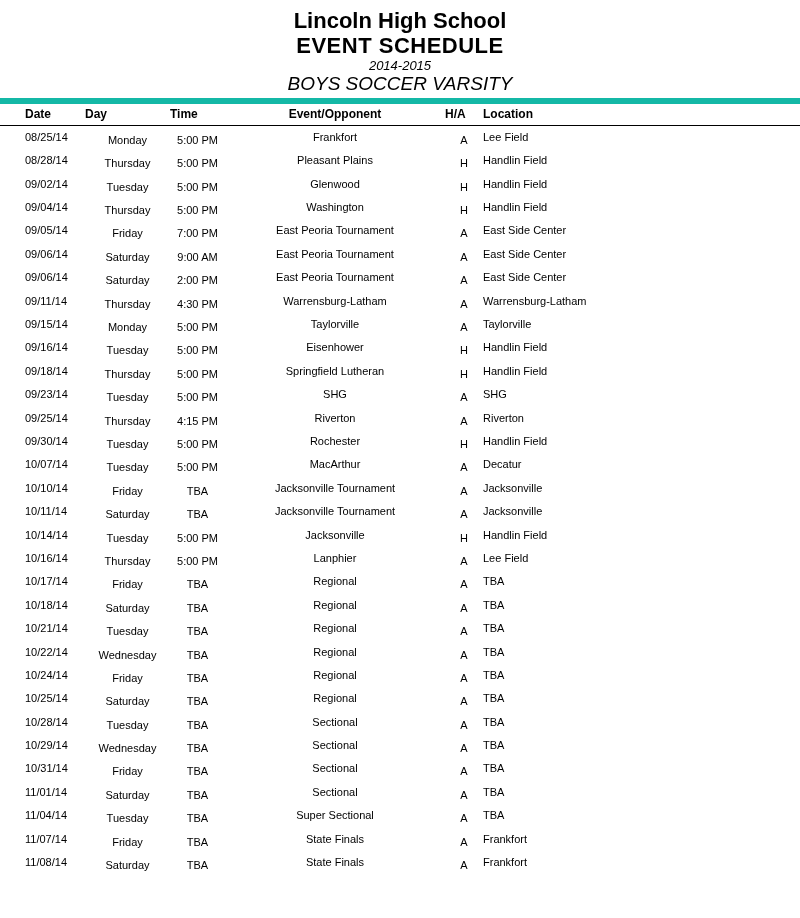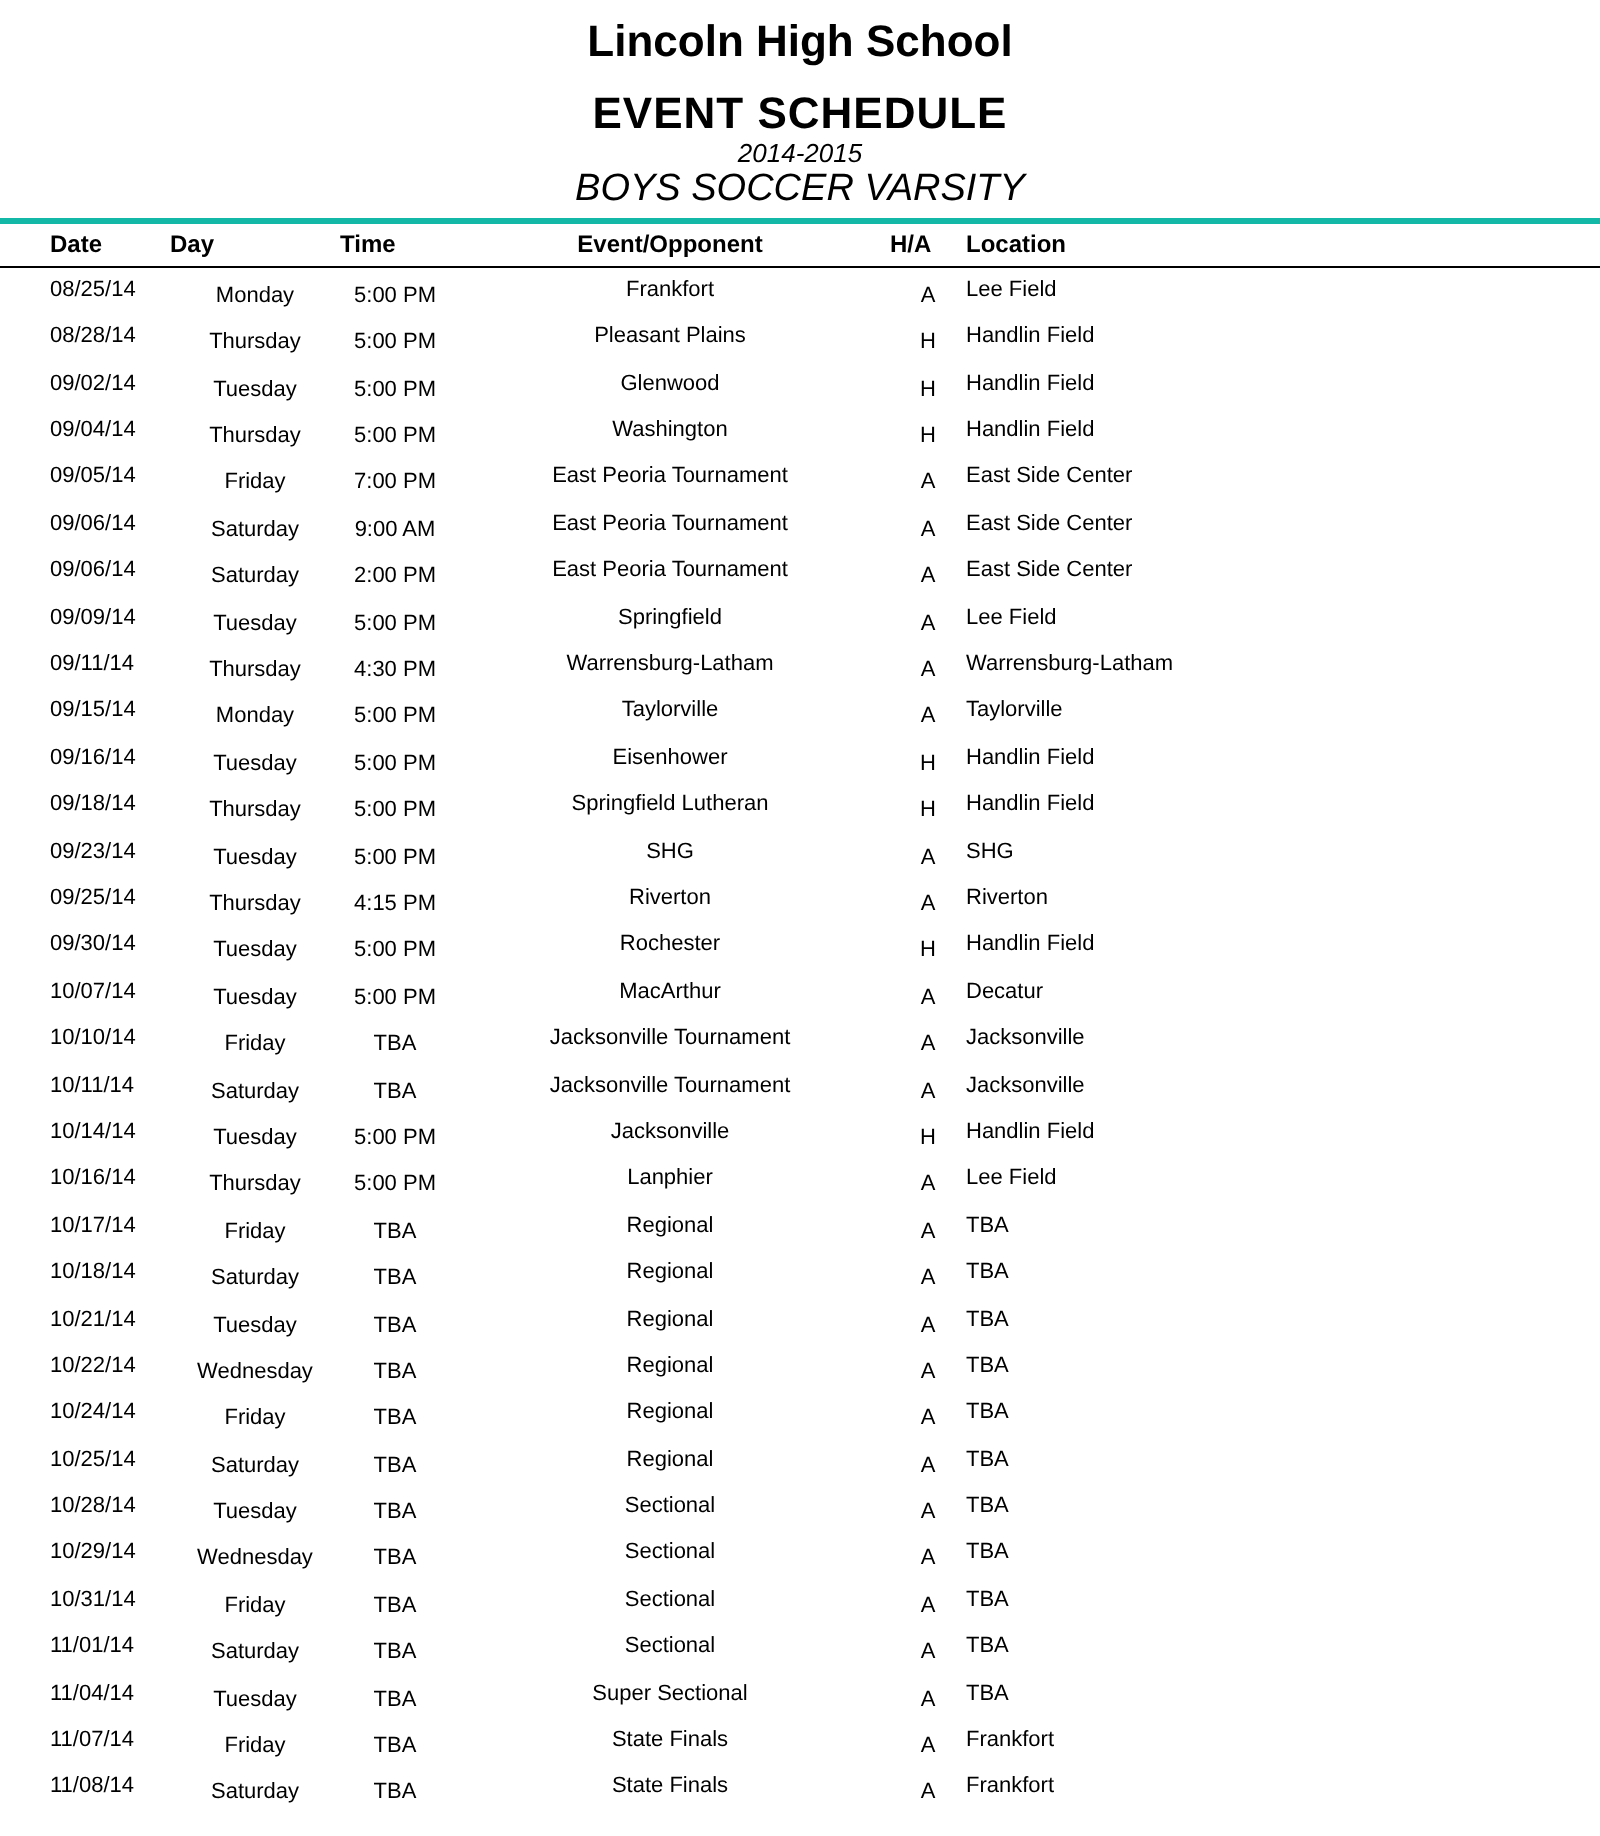--- a/index.html
+++ b/index.html
@@ -5,32 +5,32 @@
   * { margin:0; padding:0; box-sizing:border-box; }
   html,body { background:#ffffff; }
   body {
     width:800px; height:918px;
     font-family:"Liberation Sans", sans-serif;
     color:#000;
     overflow:hidden;
   }
   .doc-header { text-align:center; padding-top:8px; }
   .school-name { font-size:22px; font-weight:bold; line-height:1.15; }
-  .doc-title   { font-size:22px; font-weight:bold; line-height:1.15; letter-spacing:0.5px;margin-top:11px; }
+  .doc-title   { font-size:22px; font-weight:bold; line-height:1.15; letter-spacing:0.5px; }
   .season      { font-size:13px; font-weight:normal; font-style:italic; line-height:1.1; }
   .team-name   { font-size:19px; font-style:italic; line-height:1.15; }
 
   table.schedule {
     width:100%;
     border-collapse:collapse;
     table-layout:fixed;
     margin-top:3px;
   }
   thead tr {
-    border-top:3px solid #14b8a6;
+    border-top:6px solid #14b8a6;
     border-bottom:1px solid #000;
   }
   th {
     font-size:12px;
     font-weight:bold;
     text-align:left;
     padding:3px 0 4px 0;
     white-space:nowrap;
   }
   td {
@@ -142,28 +142,20 @@
       </tr>
       <tr>
         <td class="c0"><span>09/06/14</span></td>
         <td class="c1"><span>Saturday</span></td>
         <td class="c2"><span>2:00 PM</span></td>
         <td class="c3"><span>East Peoria Tournament</span></td>
         <td class="c4"><span>A</span></td>
         <td class="c5"><span>East Side Center</span></td>
       </tr>
       <tr>
-        <td class="c0"><span>09/09/14</span></td>
-        <td class="c1"><span>Tuesday</span></td>
-        <td class="c2"><span>5:00 PM</span></td>
-        <td class="c3"><span>Springfield</span></td>
-        <td class="c4"><span>A</span></td>
-        <td class="c5"><span>Lee Field</span></td>
-      </tr>
-      <tr>
         <td class="c0"><span>09/11/14</span></td>
         <td class="c1"><span>Thursday</span></td>
         <td class="c2"><span>4:30 PM</span></td>
         <td class="c3"><span>Warrensburg-Latham</span></td>
         <td class="c4"><span>A</span></td>
         <td class="c5"><span>Warrensburg-Latham</span></td>
       </tr>
       <tr>
         <td class="c0"><span>09/15/14</span></td>
         <td class="c1"><span>Monday</span></td>

